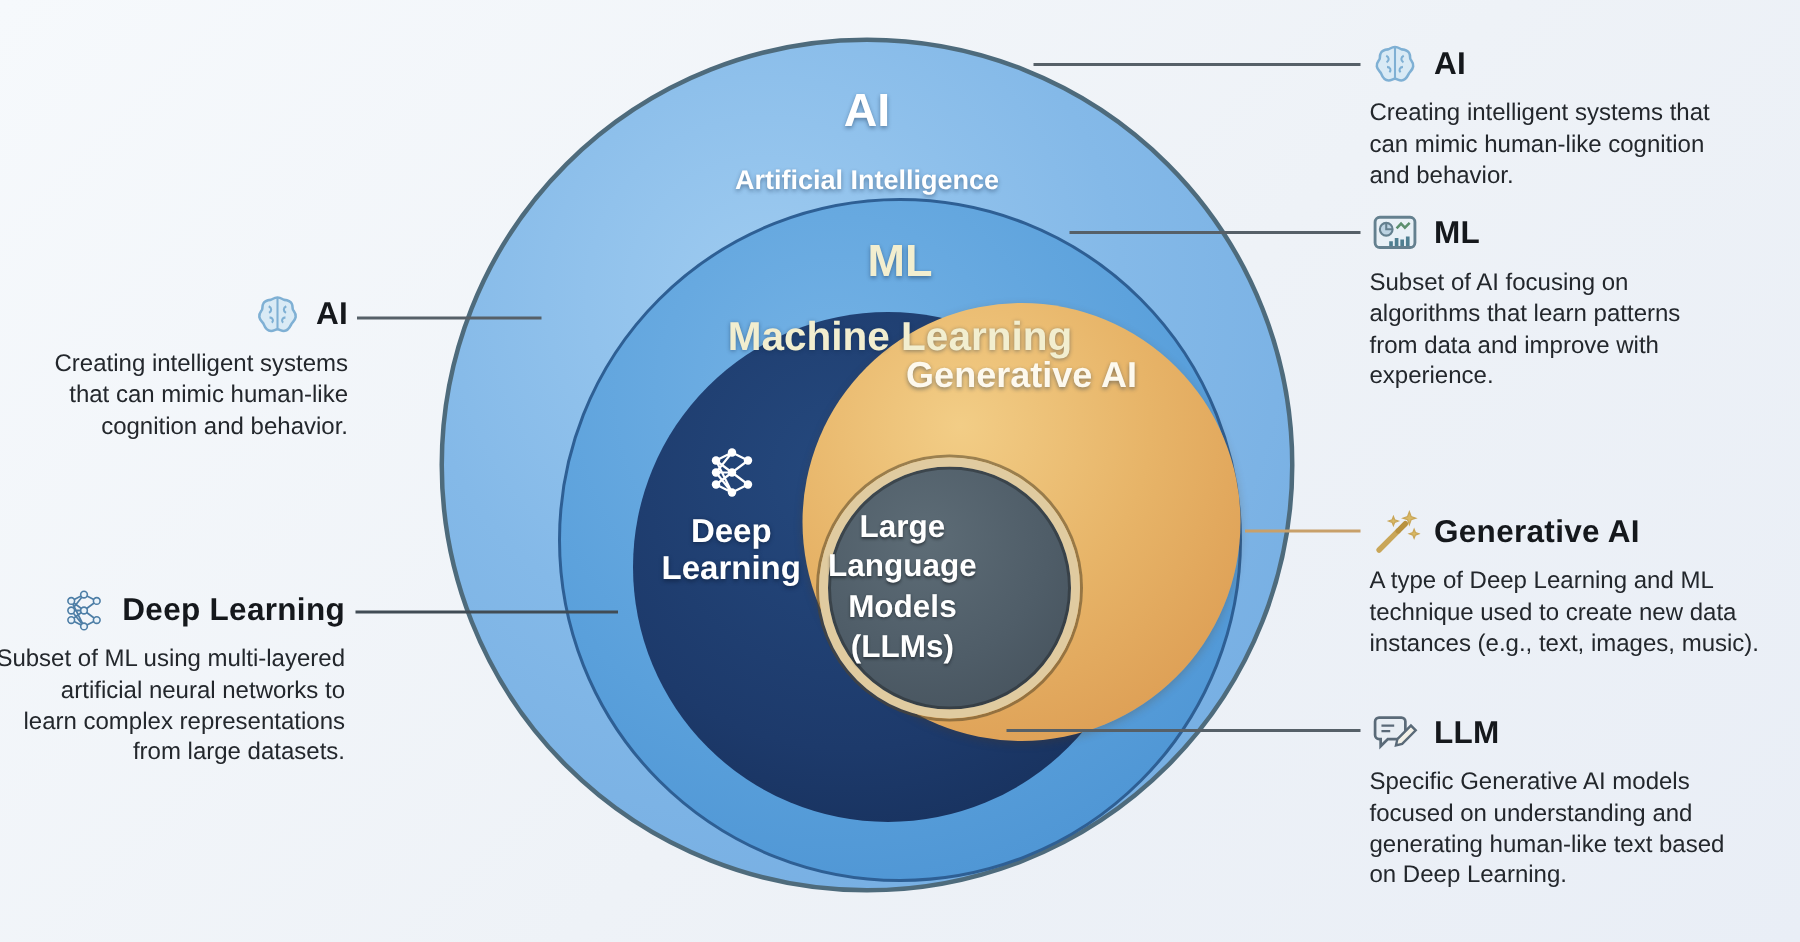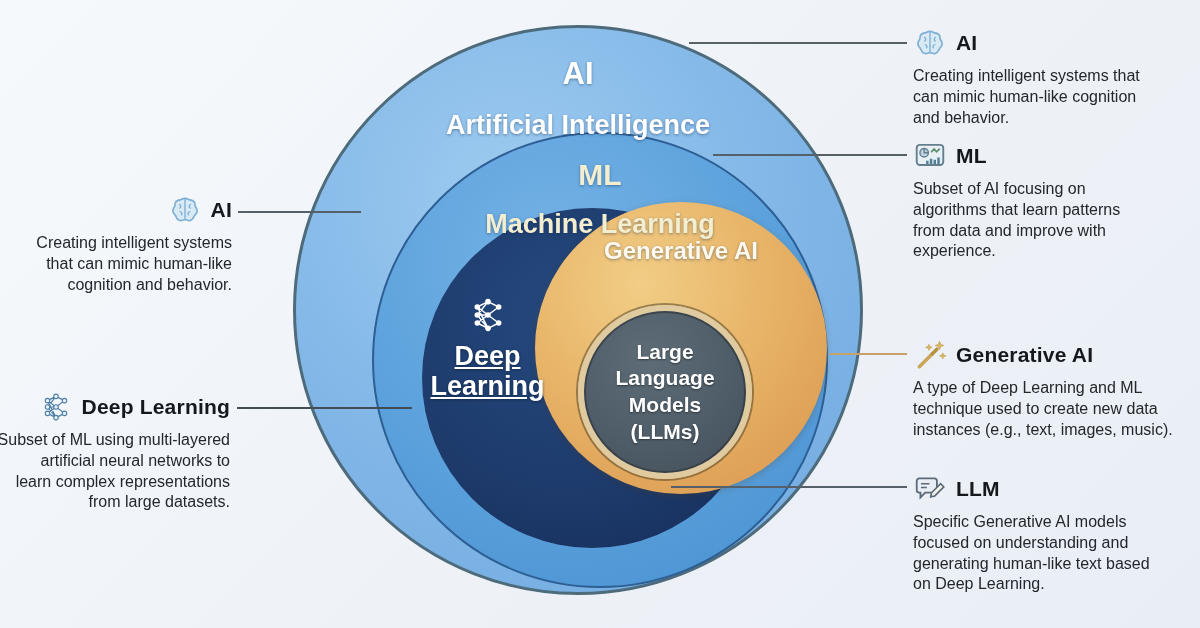--- a/index.html
+++ b/index.html
@@ -13,38 +13,38 @@
             background:radial-gradient(circle at 38% 30%, #9ecbf0 0%, #84b9e8 45%, #6fa9e0 100%);
             border:3px solid #4e6b7c; }
   .c-ml   { left:372px; top:132px; width:456px; height:456px;
             background:radial-gradient(circle at 40% 28%, #74b2e5 0%, #5aa0db 55%, #478fd0 100%);
             border:2px solid #2e5f94; }
   .c-deep { left:422px; top:208px; width:340px; height:340px;
             background:radial-gradient(circle at 42% 32%, #25497e 0%, #1d3a6b 60%, #142c55 100%); }
   .c-genai{ left:535px; top:202px; width:292px; height:292px;
             background:radial-gradient(circle at 36% 28%, #f2cd86 0%, #e7b468 45%, #d9954c 100%);
             box-shadow:0 2px 6px rgba(90,60,20,.25); }
-  .c-llm  { left:578px; top:305px; width:174px; height:174px;
+  .c-llm  { left:546px; top:305px; width:174px; height:174px;
             background:radial-gradient(circle at 40% 30%, #5d6c76 0%, #4f5d68 55%, #434f59 100%);
             border:6px solid #e0cba0;
             box-shadow:0 0 0 2px rgba(85,70,40,.55), inset 0 0 0 2px rgba(40,45,50,.55);
-            display:flex; align-items:center; justify-content:center; }
+            display:flex; align-items:center; justify-content:flex-start; }
 
   .clabel { position:absolute; text-align:center; color:#ffffff; font-weight:bold;
             text-shadow:0 1px 3px rgba(15,40,70,.45); white-space:pre-line; }
   .ai-label   { left:293px; top:38px;  width:570px; }
   .ai-label .t1 { font-size:31px; line-height:1.15; }
-  .ai-label .t2 { font-size:27px; line-height:1.15; }
+  .ai-label .t2 { font-size:18px; line-height:1.15; }
   .ml-label   { left:372px; top:140px; width:456px; color:#f2eecf; }
   .ml-label .t1 { font-size:30px; line-height:1.1; }
   .ml-label .t2 { font-size:27px; line-height:1.15; }
   .genai-label{ left:535px; top:237px; width:292px; font-size:24px; color:#fdf9ee; }
   .deep-wrap  { left:395px; top:295px; width:185px; text-align:center; position:absolute; }
-  .deep-label { font-size:27px; line-height:1.12; color:#fff; font-weight:bold;
-                text-shadow:0 1px 3px rgba(10,25,50,.6); white-space:pre-line; margin-top:2px;text-decoration:underline; }
+  .deep-label { font-size:22px; line-height:1.12; color:#fff; font-weight:bold;
+                text-shadow:0 1px 3px rgba(10,25,50,.6); white-space:pre-line; margin-top:2px; }
   .llm-label  { font-size:21px; line-height:1.27; text-align:center; color:#fff; font-weight:bold;
                 text-shadow:0 1px 2px rgba(20,25,30,.6); white-space:pre-line; }
 
   .line { position:absolute; height:2px; background:#566068; }
   .gold { background:#c8a06a; }
 
   .ann { position:absolute; }
   .ann-head { display:flex; align-items:center; gap:9px; }
   .ann-title { font-size:21px; font-weight:bold; color:#15181c; letter-spacing:.2px; }
   .ann-body { margin-top:6px; font-size:16px; line-height:1.3; color:#23272c; white-space:pre-line; }

